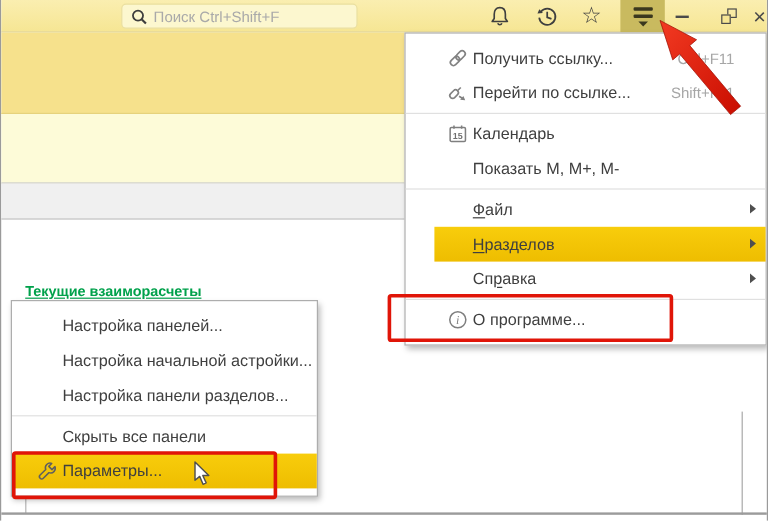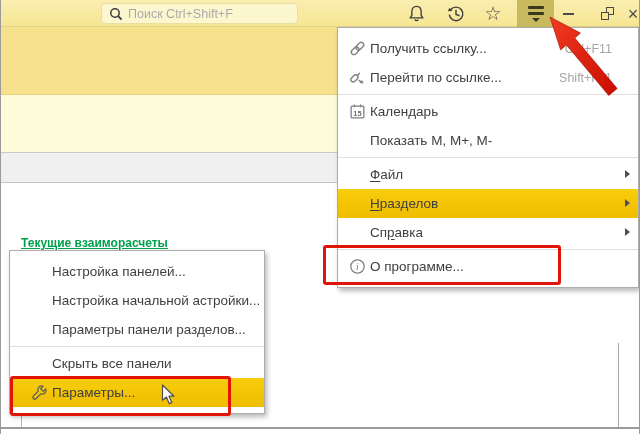--- a/index.html
+++ b/index.html
@@ -41,21 +41,21 @@
   .vline2{position:absolute;left:20px;top:412px;width:1px;height:16px;background:#b5b5b5;}
   .hline-bottom{position:absolute;left:0;top:427px;width:640px;height:2px;background:#9b9b9b;}
 
   
   .menu{position:absolute;background:#fff;border:1px solid #adadad;
     box-shadow:2px 3px 5px rgba(0,0,0,.28);padding:6px 0;box-sizing:border-box;z-index:5;}
   .mainmenu{left:336px;top:27px;width:302px;}
   .submenu{left:8px;top:250px;width:256px;}
   .mi{height:29px;display:flex;align-items:center;position:relative;
     font-size:13.5px;color:#3f3f3f;white-space:nowrap;}
-  .mainmenu .mi{padding-left:32px;}
+  .mainmenu .mi{padding-left:32px;margin-left:24px;}
   .submenu .mi{padding-left:42px;}
   .mi .ic{position:absolute;left:8px;top:0;width:22px;height:29px;
     display:flex;align-items:center;justify-content:center;}
   .submenu .mi .ic{left:18px;}
   .mi .sc{margin-left:auto;color:#a6a6a6;font-size:12.5px;}
   .mainmenu .mi .sc{padding-right:26px;}
   .submenu .mi .sc{padding-right:20px;}
   .mi .arr{position:absolute;right:8px;top:10px;width:0;height:0;
     border-left:5px solid #4f4f4f;border-top:4.5px solid transparent;border-bottom:4.5px solid transparent;}
   .mi.hl{background:linear-gradient(#f8cd0c,#eebd00);}
@@ -196,21 +196,21 @@
   </div>
 
   <div class="menu submenu">
     <div class="mi">
       <span>Настройка панелей...</span>
     </div>
     <div class="mi">
       <span>Настройка начальной астройки...</span>
     </div>
     <div class="mi">
-      <span>Параметры панели разделов...</span>
+      <span>Настройка панели разделов...</span>
     </div>
     <div class="sep"></div>
     <div class="mi">
       <span>Скрыть все панели</span>
     </div>
     <div class="mi hl">
       <span class="ic">
         <svg width="17" height="17" viewBox="0 0 16 16">
             <path d="M11.4 2.1 a3.6 3.6 0 0 0 -4.7 4.7 L2.3 11.2 a1.7 1.7 0 0 0 2.5 2.5 L9.2 9.3 a3.6 3.6 0 0 0 4.7 -4.7 L11.6 6.9 L9.1 4.4 Z" fill="none" stroke="#5f5f5f" stroke-width="1.2" stroke-linejoin="round"></path>
           </svg>

